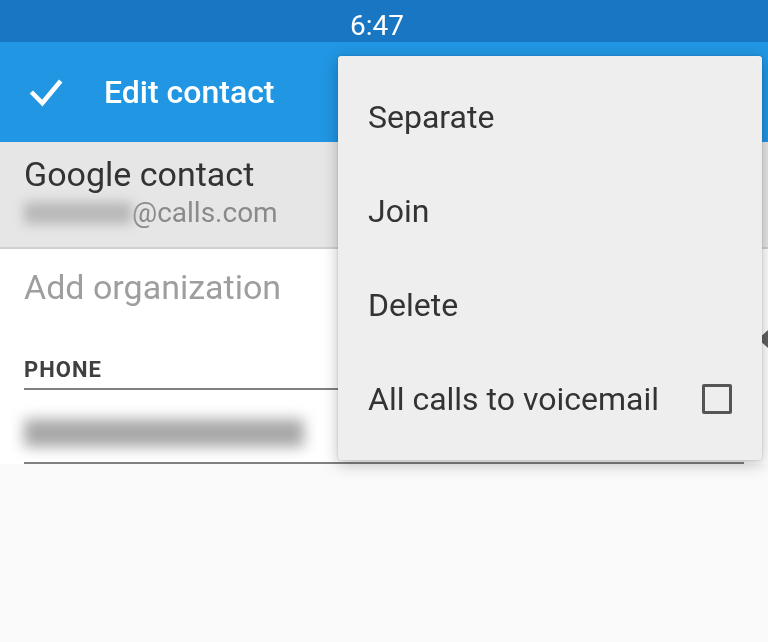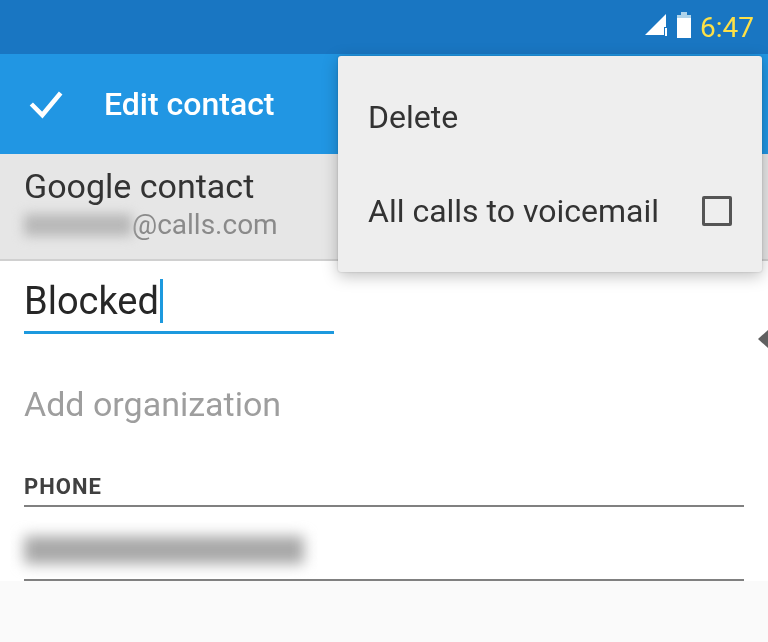--- a/index.html
+++ b/index.html
@@ -5,28 +5,29 @@
   * { margin: 0; padding: 0; box-sizing: border-box; }
   body {
     width: 768px;
     height: 642px;
     font-family: Roboto, Arial, sans-serif;
     background: #fafafa;
     position: relative;
     overflow: hidden;
   }
   .status-bar {
-    height: 54px;
+    height: 42px;
     background: #1976c2;
     display: flex;
     justify-content: flex-end;
     align-items: center;
     padding-right: 14px;
     gap: 8px;
-    color: #fde047;
+    color: #ffffff;
+    flex-direction: column;
   }
   .status-time {
     font-size: 28px;
     font-weight: 400;
   }
   .app-bar {
     height: 100px;
     background: #2196e3;
     display: flex;
     align-items: center;
@@ -189,32 +190,30 @@
 </div>
 
 <div class="account-section">
   <div class="account-type">Google contact</div>
   <div class="account-email">
     <span class="email-blur"></span><span>@calls.com</span>
   </div>
 </div>
 
 <div class="content">
-  <div class="name-field">
-    <span class="name-value">Blocked</span>
-    <span class="cursor"></span>
-  </div>
   <div class="org-placeholder">Add organization</div>
   <div class="section-label">PHONE</div>
   <div class="phone-row">
     <span class="phone-blur"></span>
   </div>
 </div>
 
 <div class="scroll-indicator"></div>
 
 <div class="popup-menu">
+  <div class="menu-item">Separate</div>
+  <div class="menu-item">Join</div>
   <div class="menu-item">Delete</div>
   <div class="menu-item menu-item-checkbox">
     <span>All calls to voicemail</span>
     <span class="checkbox"></span>
   </div>
 </div>
 
 </body></html>

